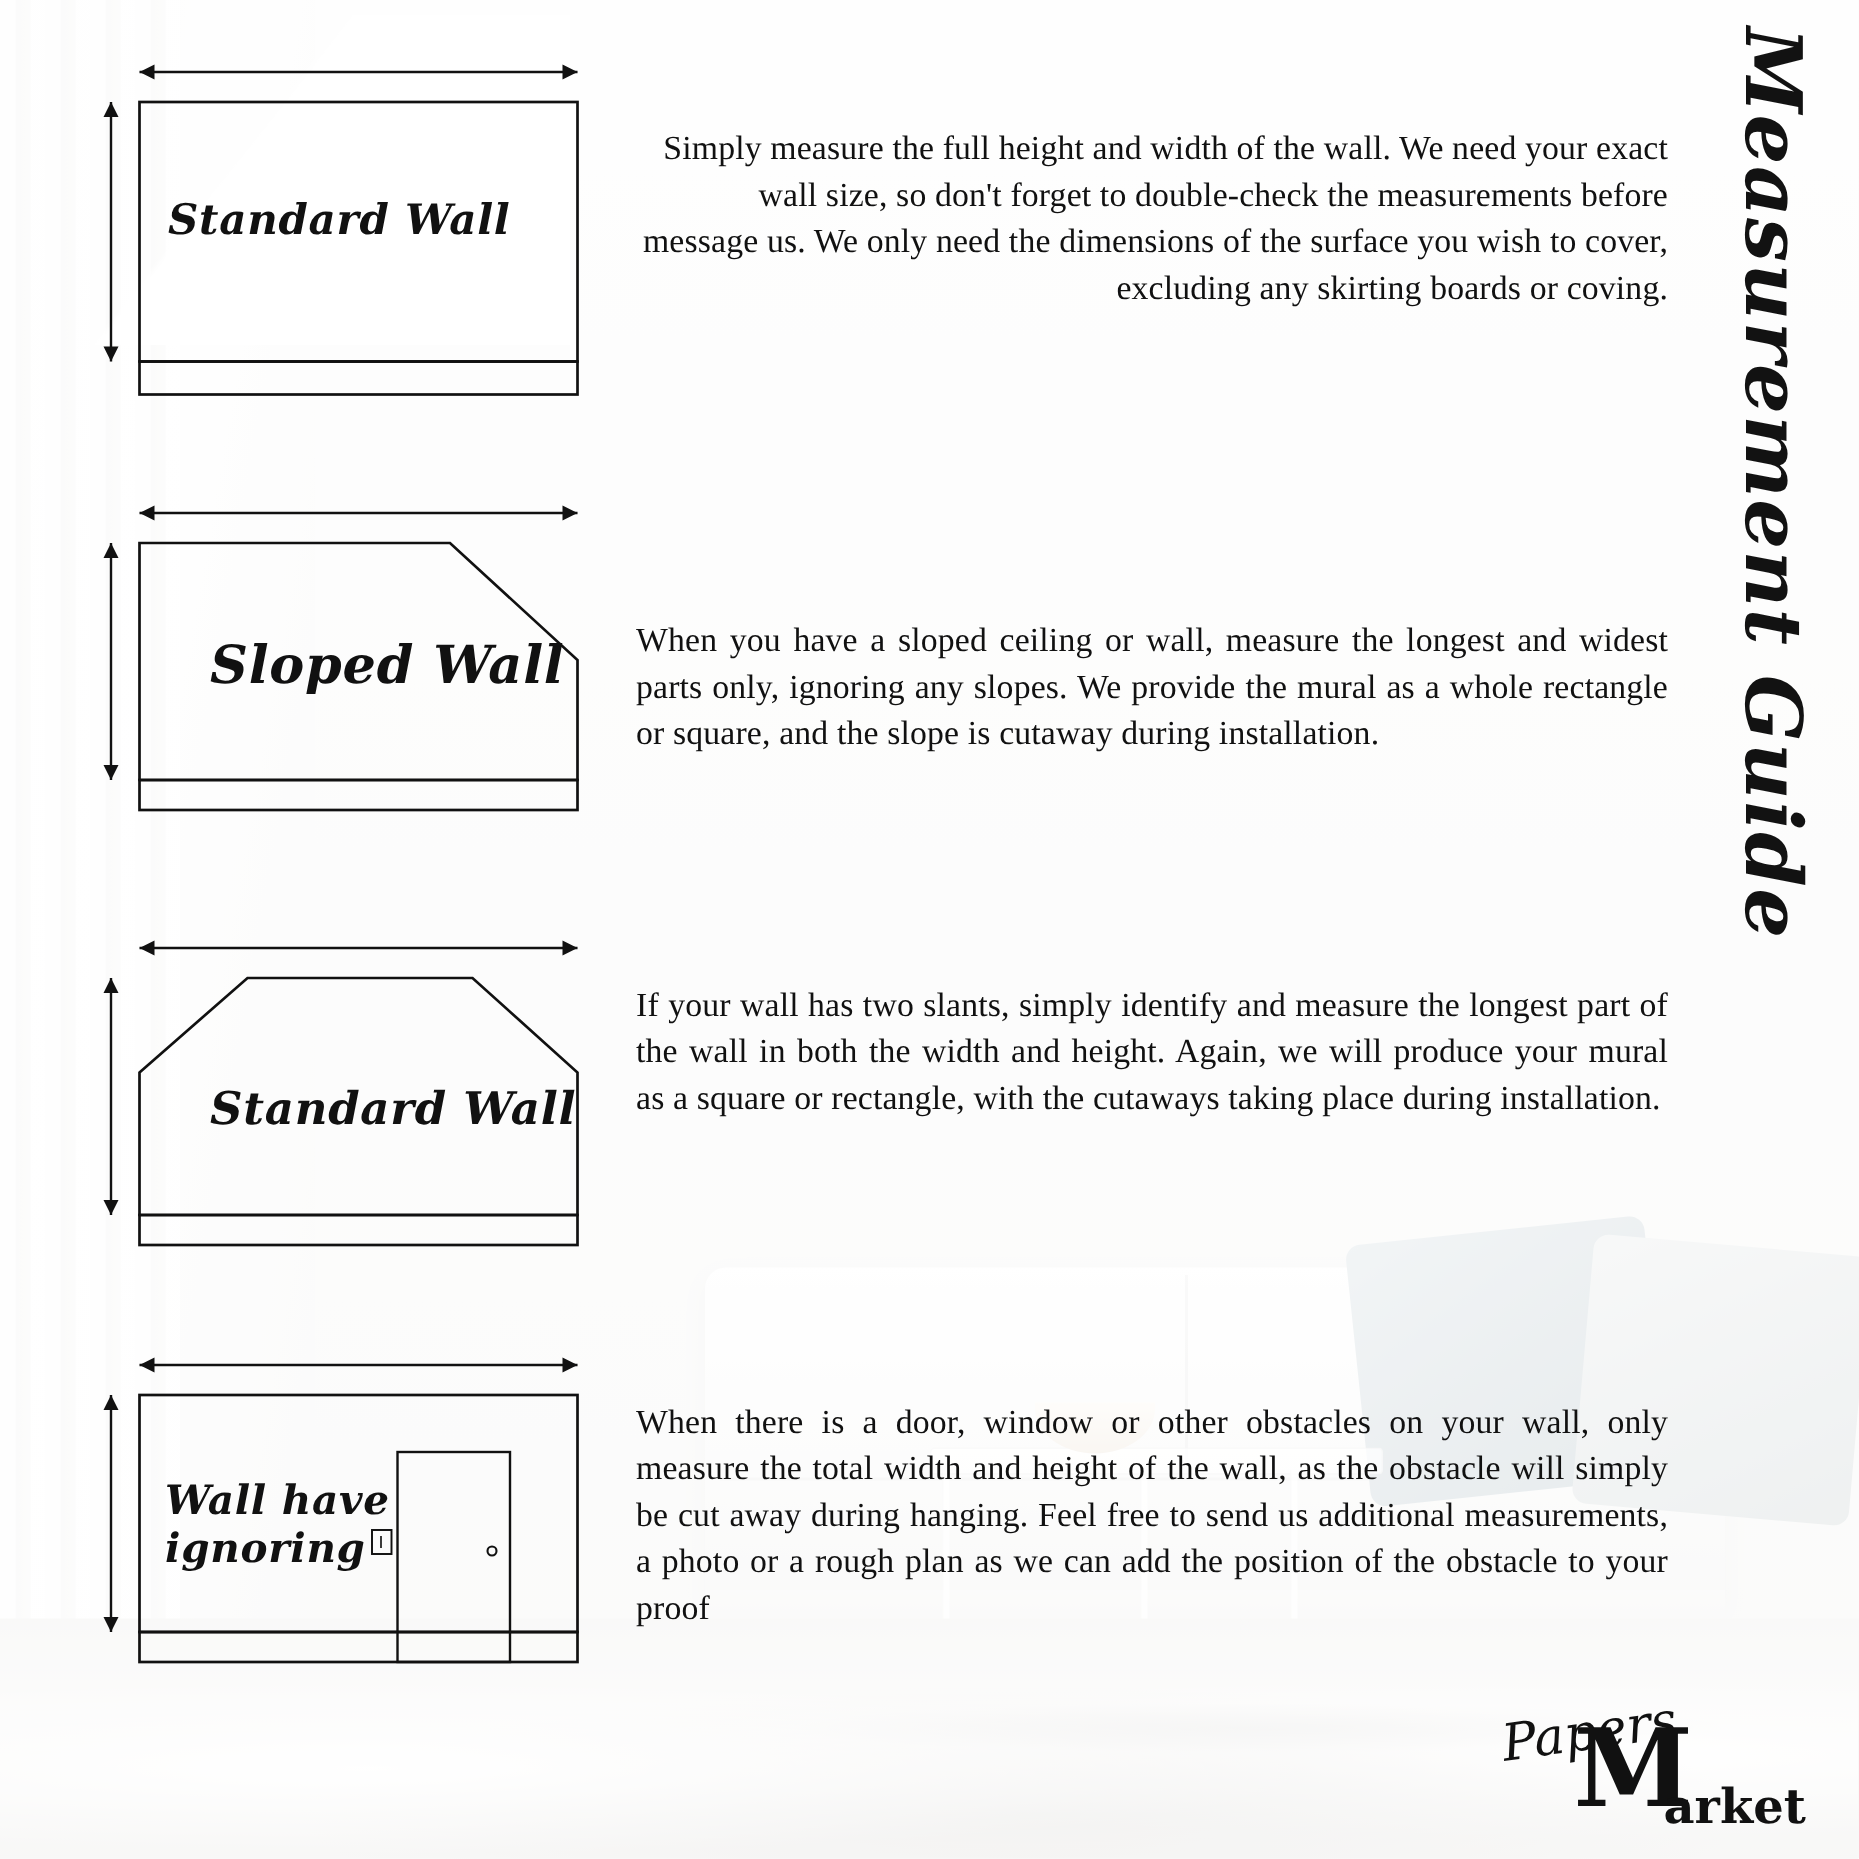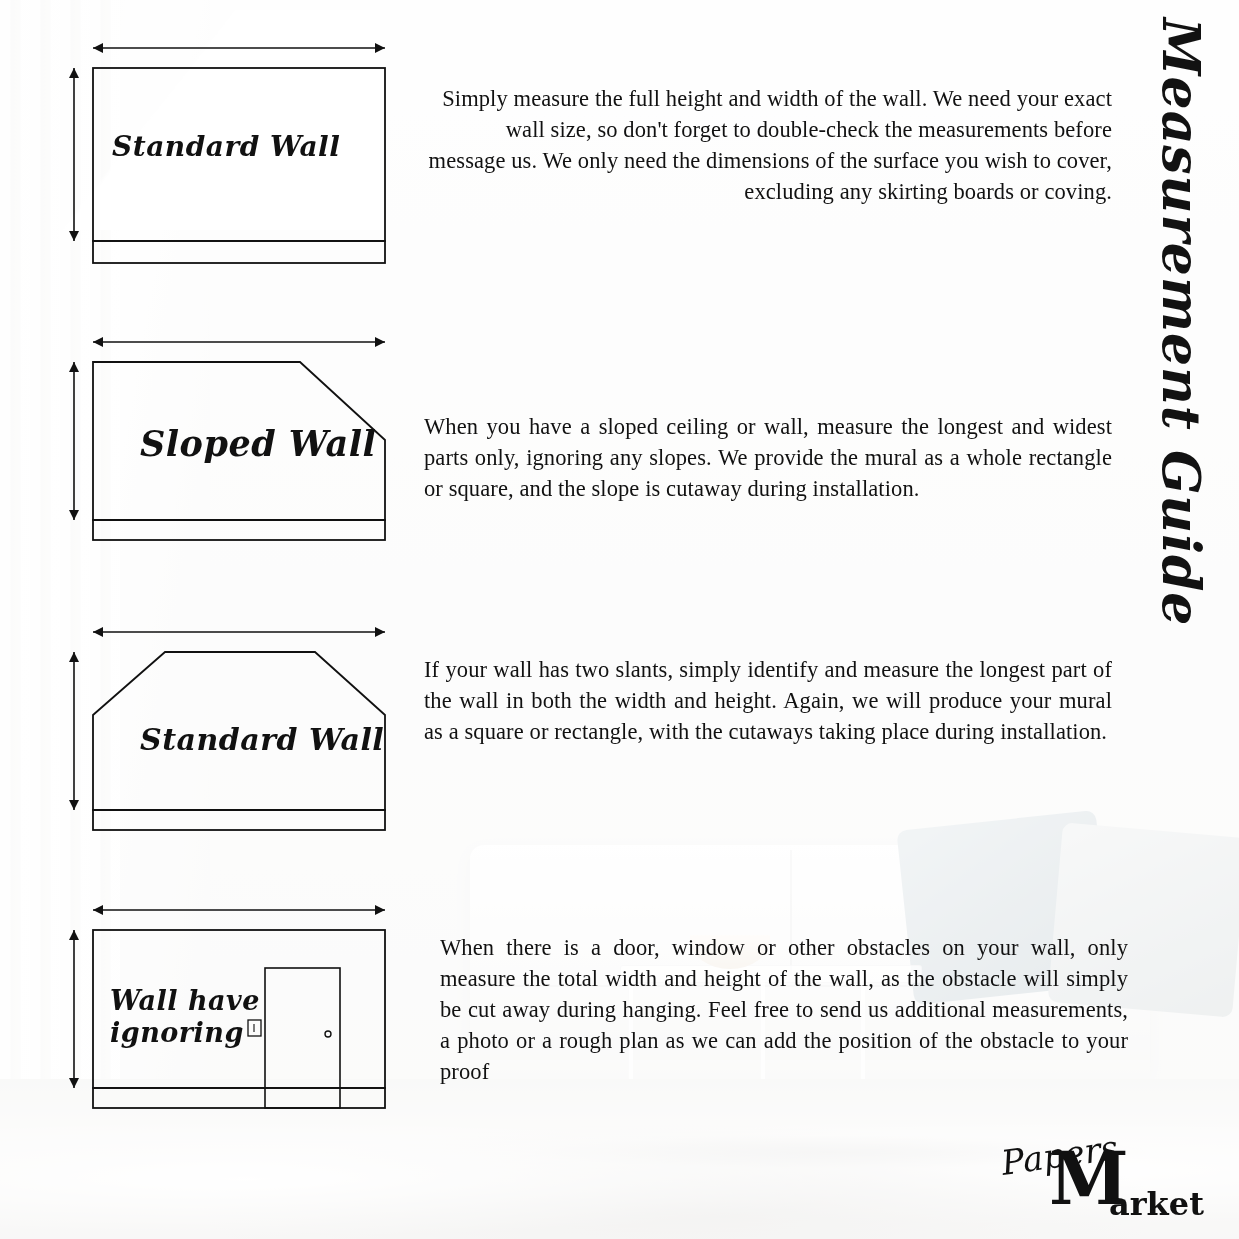--- a/index.html
+++ b/index.html
@@ -322,21 +322,21 @@
         <circle cx="268" cy="136" r="3" fill="none" stroke="#111" stroke-width="1.4"></circle>
 
         <rect x="188" y="122" width="13" height="16" fill="none" stroke="#111" stroke-width="1.3"></rect>
         <line x1="194" y1="126" x2="194" y2="134" stroke="#111" stroke-width="1.1"></line>
       </svg>
     </div>
     <div class="wall-label" style="left:110px; top:985px; font-size:27px;">
       <div>Wall have</div>
       <div>ignoring</div>
     </div>
-    <div class="para" style="left:424px; top:932px; width:688px;margin-left:16px;">When there is a door, window or other obstacles on your wall, only measure the total width and height of the wall, as the obstacle will simply be cut away during hanging. Feel free to send us additional measurements, a photo or a rough plan as we can add the position of the obstacle to your proof</div>
+    <div class="para" style="left:424px; top:932px; width:688px;">When there is a door, window or other obstacles on your wall, only measure the total width and height of the wall, as the obstacle will simply be cut away during hanging. Feel free to send us additional measurements, a photo or a rough plan as we can add the position of the obstacle to your proof</div>
 
     <div class="logo">
       <div class="logo-papers">Papers</div>
       <div class="logo-m">M</div>
       <div class="logo-market">arket</div>
     </div>
 
   </div>
 </div>
 

